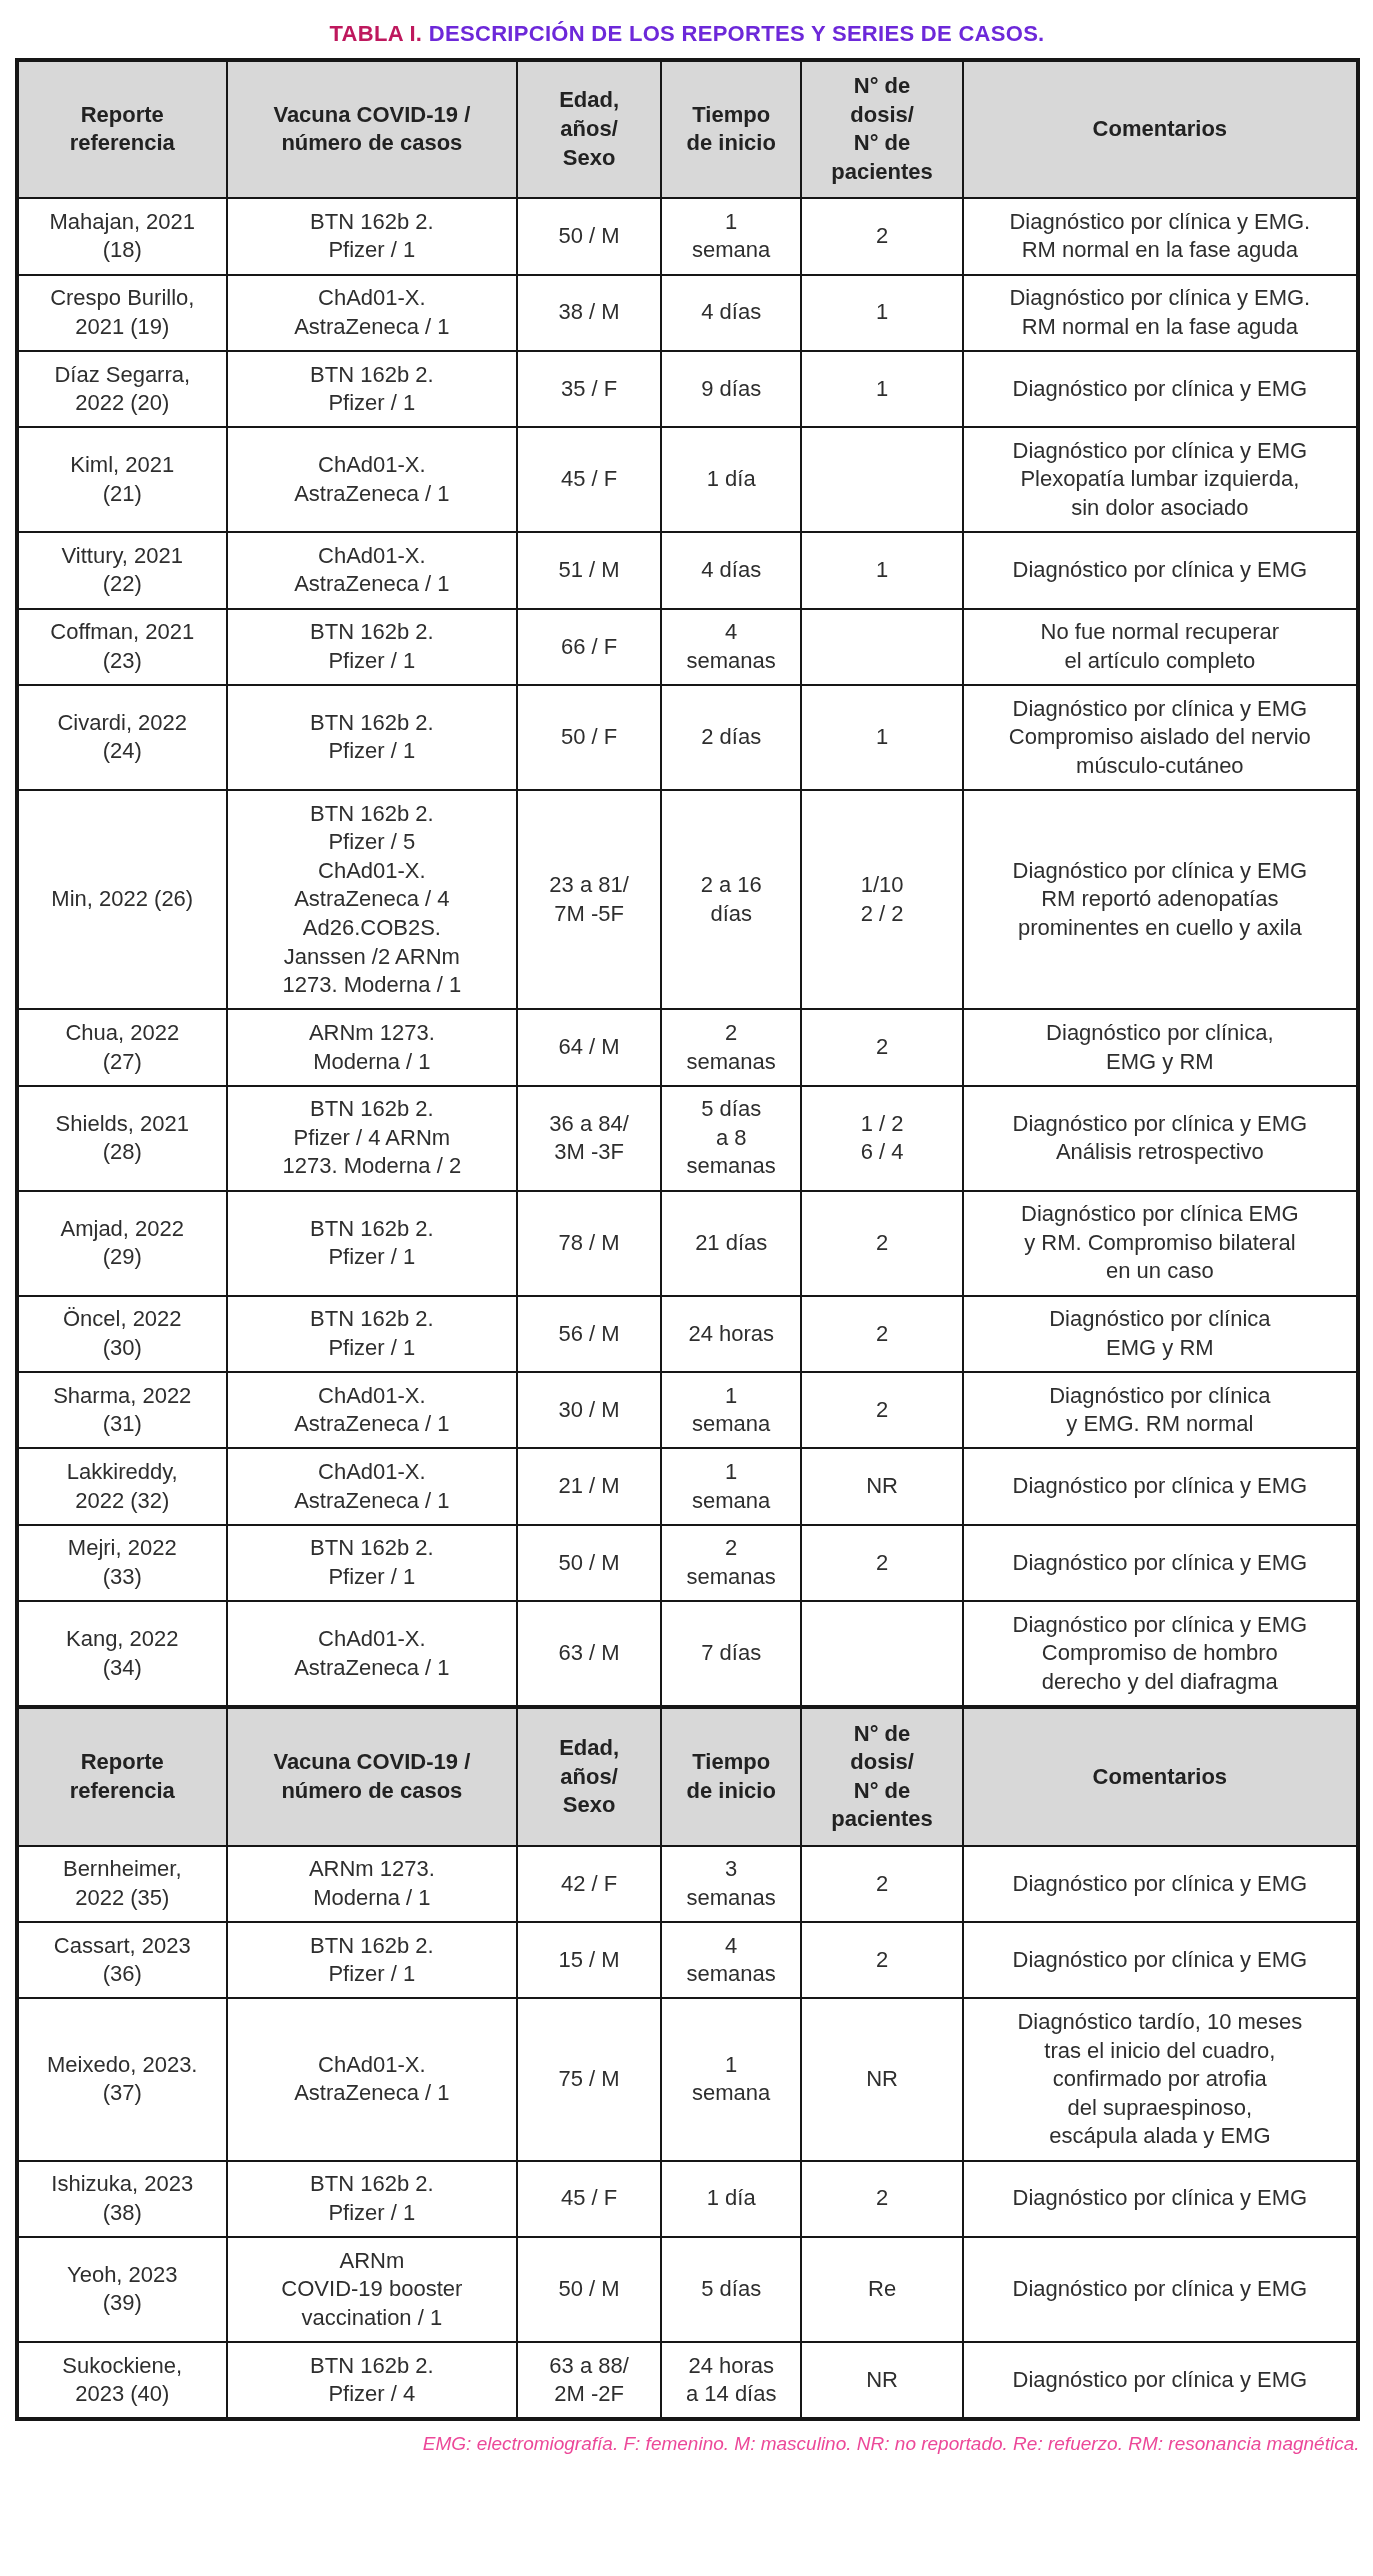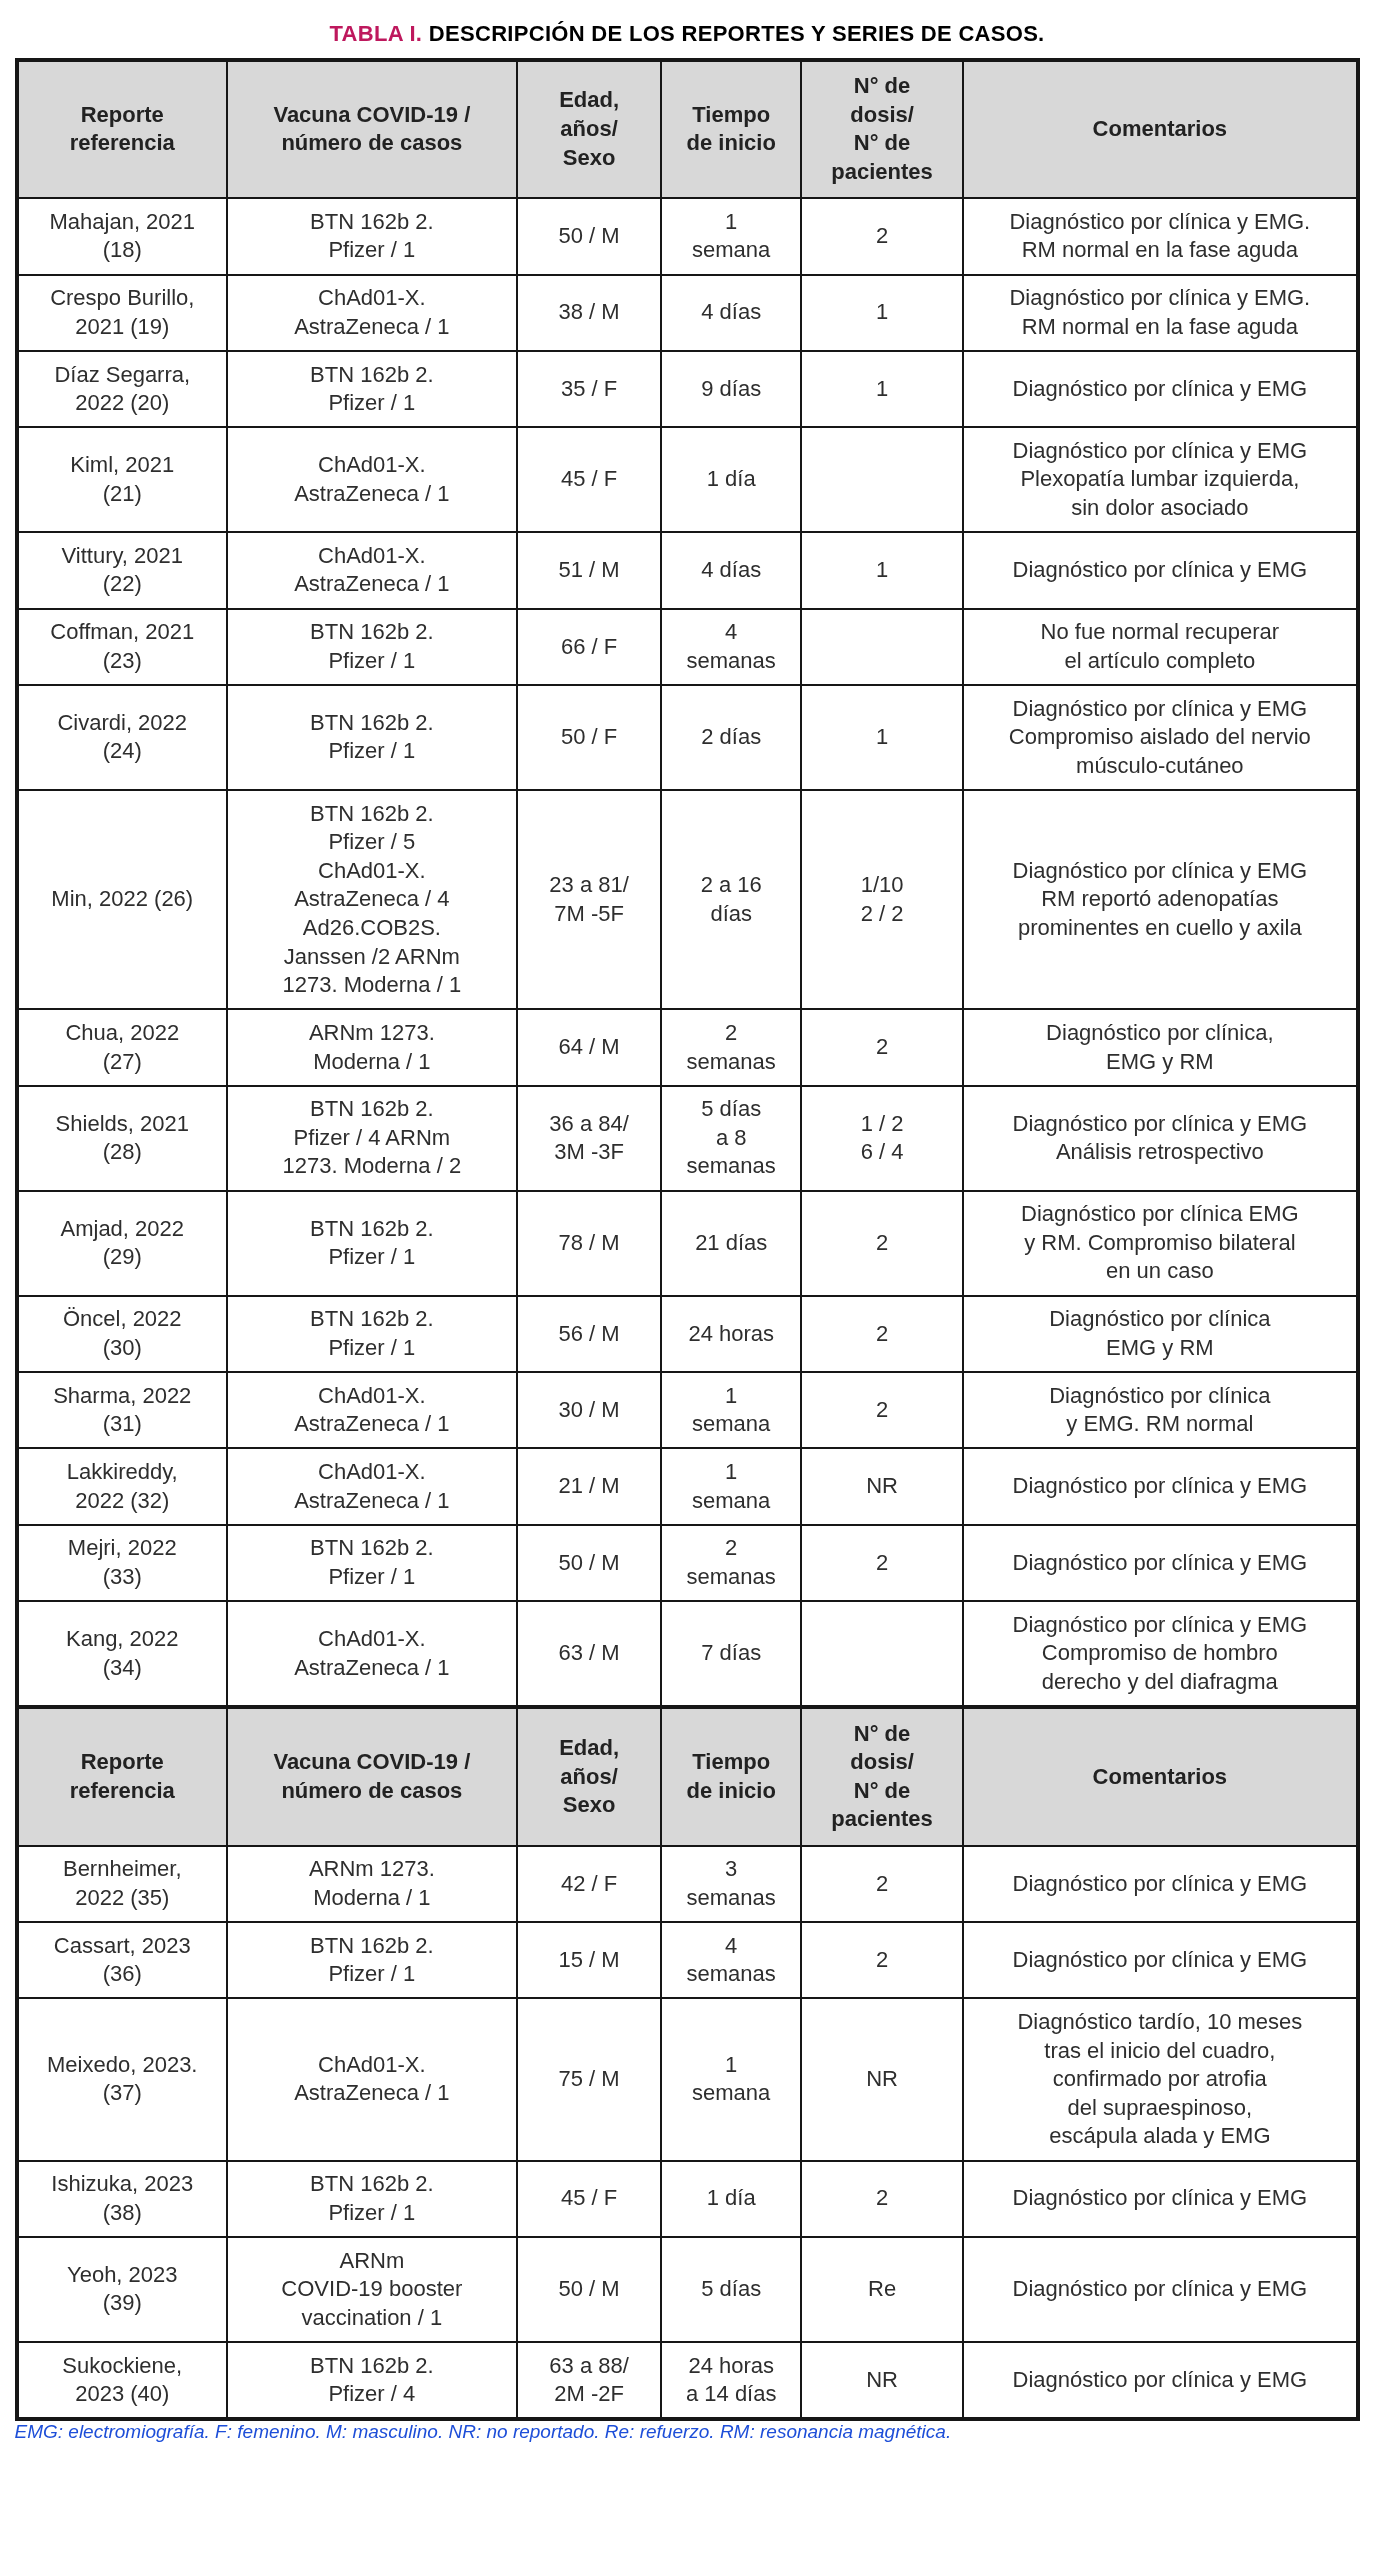--- a/index.html
+++ b/index.html
@@ -16,21 +16,21 @@
     padding: 17px 14.5px 12px 14.5px;
   }
   .title {
     text-align: center;
     font-size: 22px;
     font-weight: bold;
     letter-spacing: 0.3px;
     margin: 4px 0 10.6px 0;
   }
   .title .title-label { color: #be185d; margin-right: 6.6px; }
-  .title .title-text  { color: #000000; }
+  .title .title-text  { color: #6d28d9; }
   table.cases {
     width: 100%;
     border-collapse: collapse;
     border: 4px solid #161616;
     table-layout: fixed;
   }
   table.cases th, table.cases td {
     border: 2px solid #161616;
     text-align: center;
     vertical-align: middle;
@@ -48,25 +48,25 @@
   }
   table.cases tr[data-name="header-row"] + tr td { border-top-width: 2px; }
   table.cases tr[data-name="header-row"]:not(:first-child) th { border-top-width: 4px; }
   col.col-0 { width: 15.7%; }
   col.col-1 { width: 21.6%; }
   col.col-2 { width: 10.8%; }
   col.col-3 { width: 10.4%; }
   col.col-4 { width: 12.1%; }
   col.col-5 { width: 29.4%; }
   .footnote {
-    margin-top: 0;
+    margin-top: 12px;
     font-style: italic;
     font-size: 19px;
-    color: #1d4ed8;
-    text-align: left;
+    color: #ec4899;
+    text-align: right;
   }
 </style>
 </head>
 <body>
 
 <div class="page" data-name="page">
 
   <div class="title" data-name="table-title">
     <span class="title-label" data-name="table-title-label">TABLA I.</span><span class="title-text" data-name="table-title-text">DESCRIPCIÓN DE LOS REPORTES Y SERIES DE CASOS.</span>
   </div>

